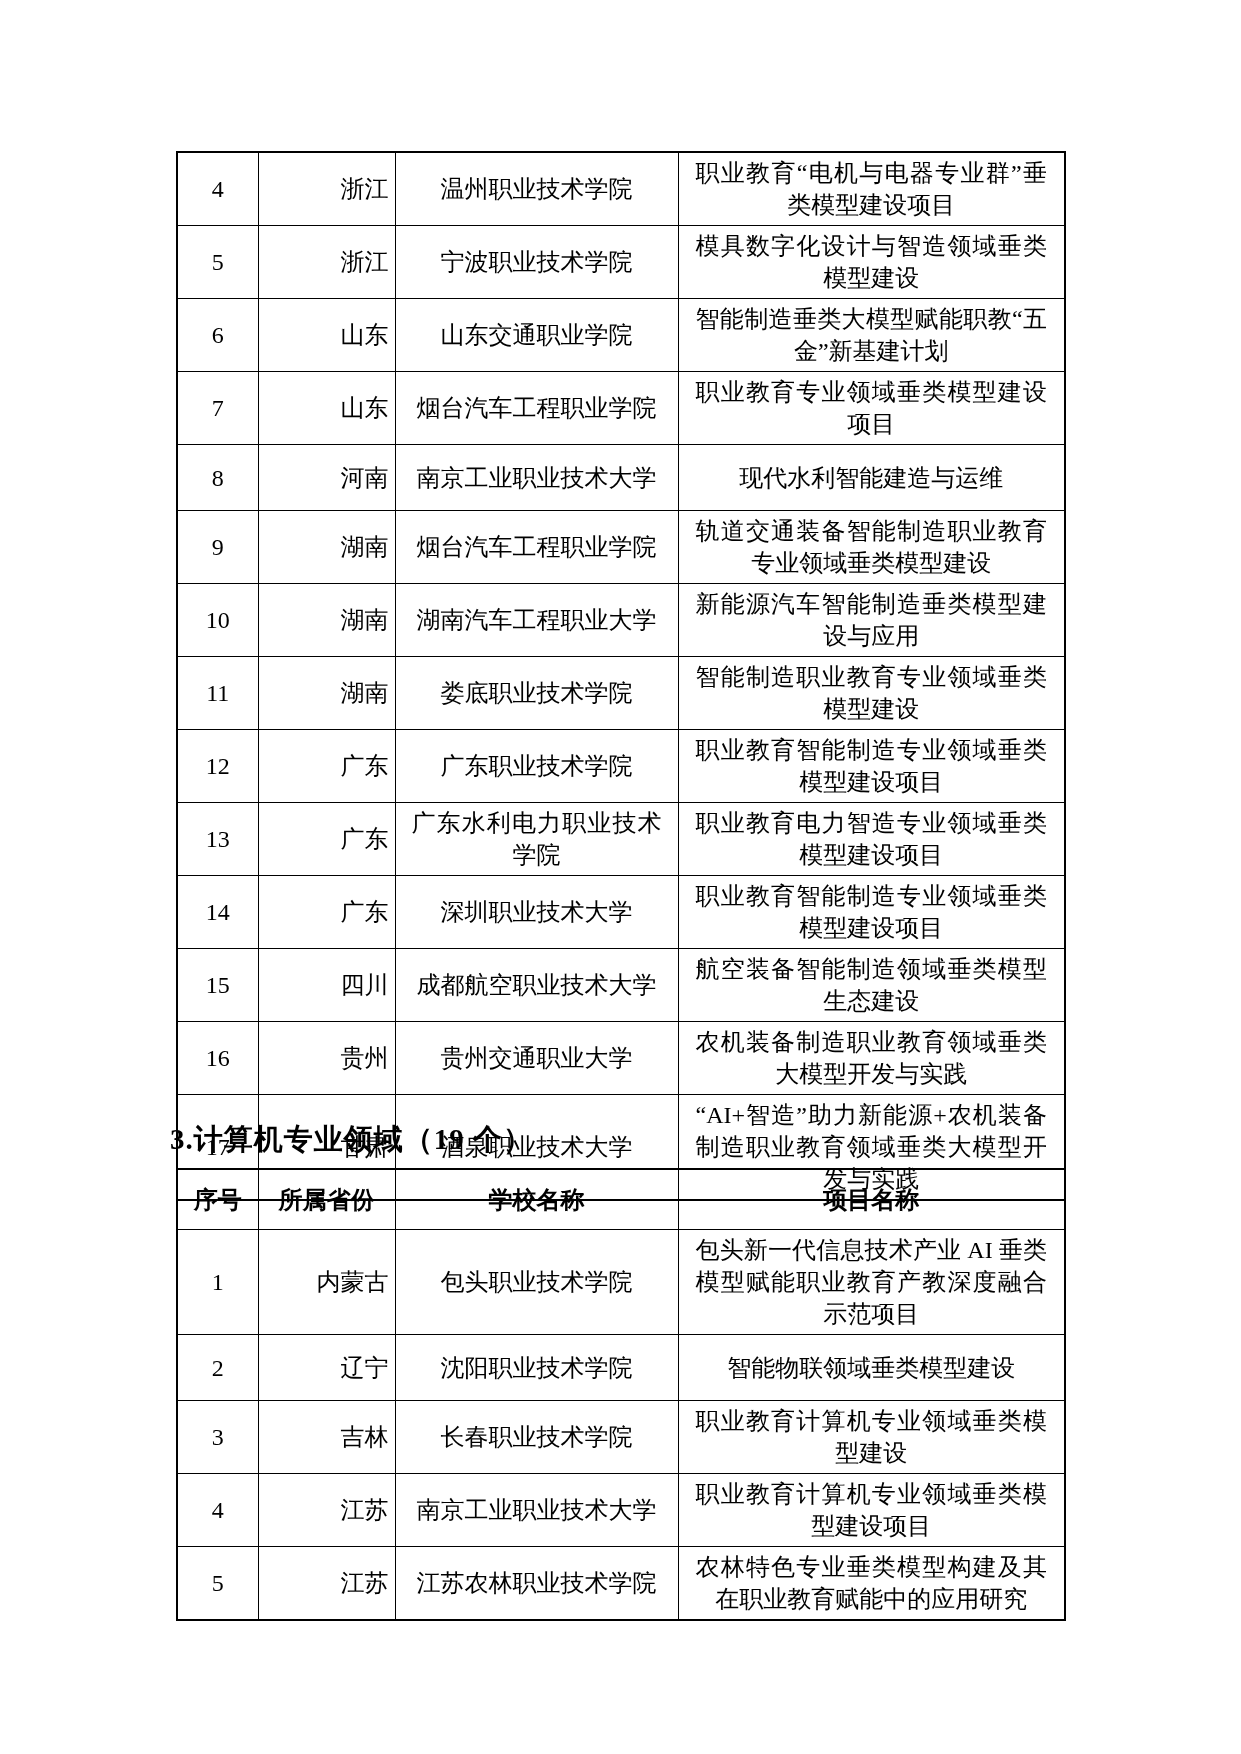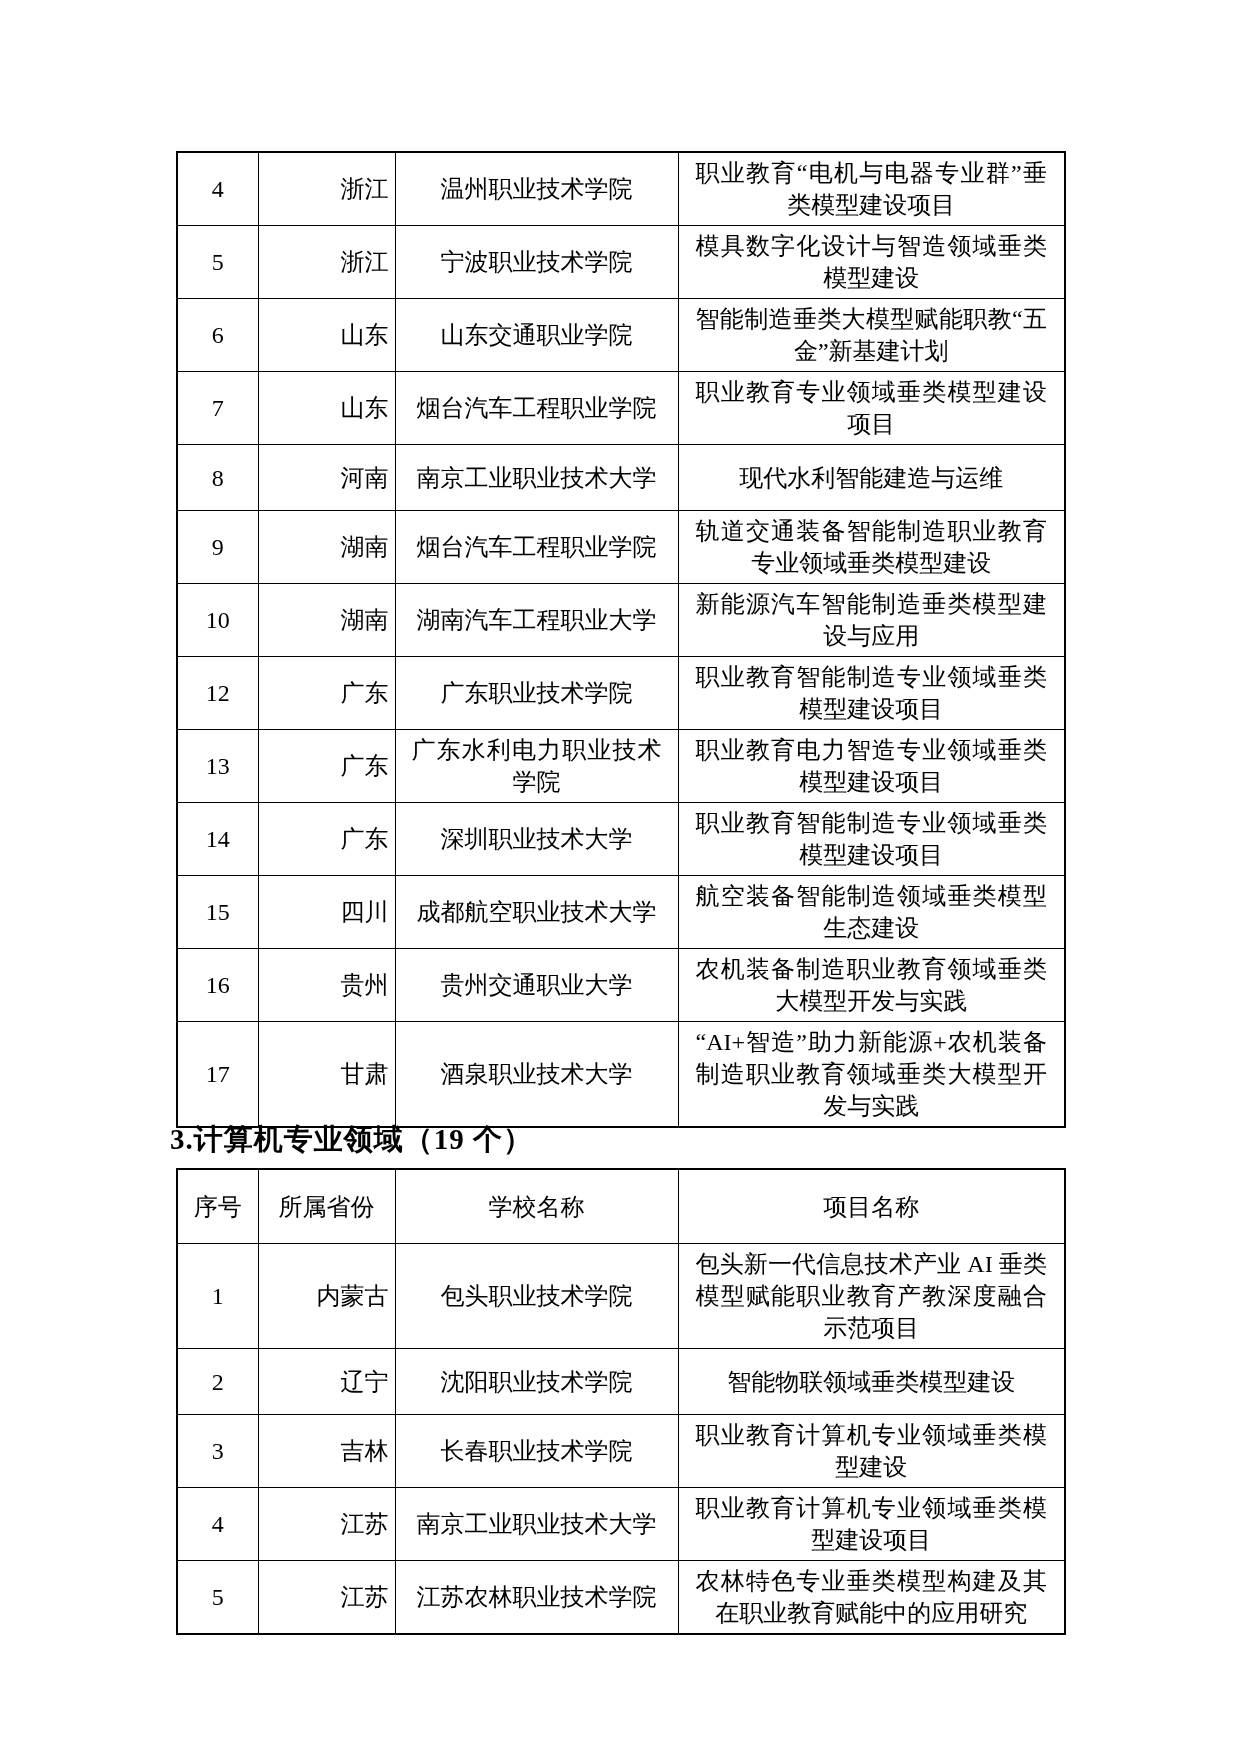--- a/index.html
+++ b/index.html
@@ -35,23 +35,23 @@
     text-align-last: center;
     padding: 0 16px;
   }
   td.c-proj {
     text-align: justify;
     text-align-last: center;
     padding: 4px 17px;
   }
   tr.header-row th {
     font-family: "Liberation Sans", "DejaVu Sans", sans-serif;
-    font-weight: normal;
+    font-weight: bold;
     text-align: center;
-    padding: 8px 4px;
+    padding: 1px 4px;
   }
   .table1 { position: absolute; left: 176px; top: 151px; }
   .table2 { position: absolute; left: 176px; top: 1168px; }
   .section-heading {
     position: absolute;
     left: 170px;
     top: 1120px;
     font-size: 29px;
     line-height: 38px;
     font-weight: bold;
@@ -105,20 +105,26 @@
         <td class="c-no">9</td>
         <td class="c-prov">湖南</td>
         <td class="c-school">烟台汽车工程职业学院</td>
         <td class="c-proj">轨道交通装备智能制造职业教育专业领域垂类模型建设</td>
       </tr>
       <tr>
         <td class="c-no">10</td>
         <td class="c-prov">湖南</td>
         <td class="c-school">湖南汽车工程职业大学</td>
         <td class="c-proj">新能源汽车智能制造垂类模型建设与应用</td>
+      </tr>
+      <tr>
+        <td class="c-no">11</td>
+        <td class="c-prov">湖南</td>
+        <td class="c-school">娄底职业技术学院</td>
+        <td class="c-proj">智能制造职业教育专业领域垂类模型建设</td>
       </tr>
       <tr>
         <td class="c-no">12</td>
         <td class="c-prov">广东</td>
         <td class="c-school">广东职业技术学院</td>
         <td class="c-proj">职业教育智能制造专业领域垂类模型建设项目</td>
       </tr>
       <tr>
         <td class="c-no">13</td>
         <td class="c-prov">广东</td>

